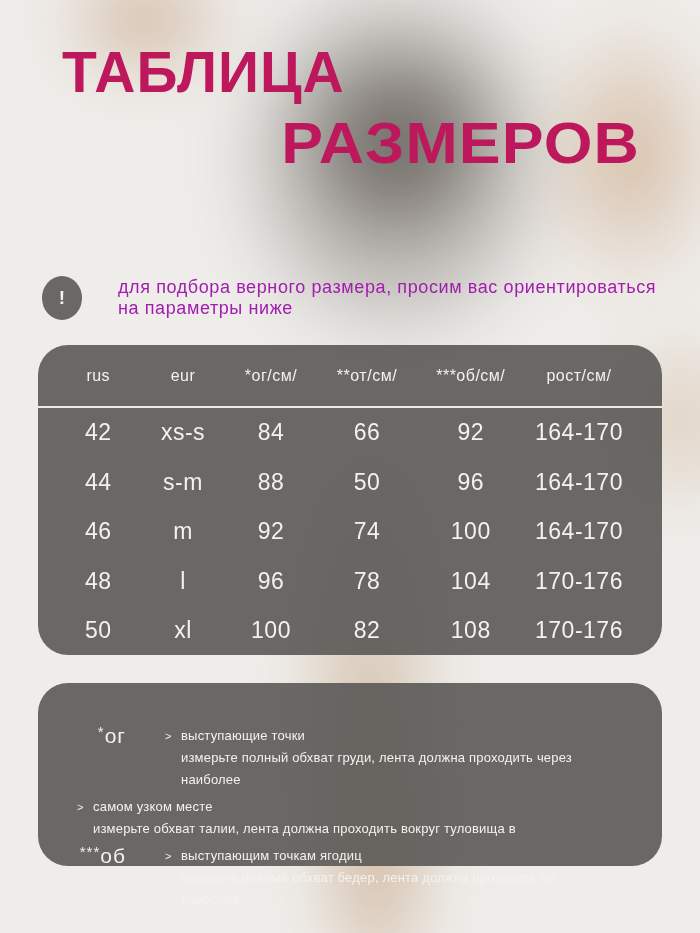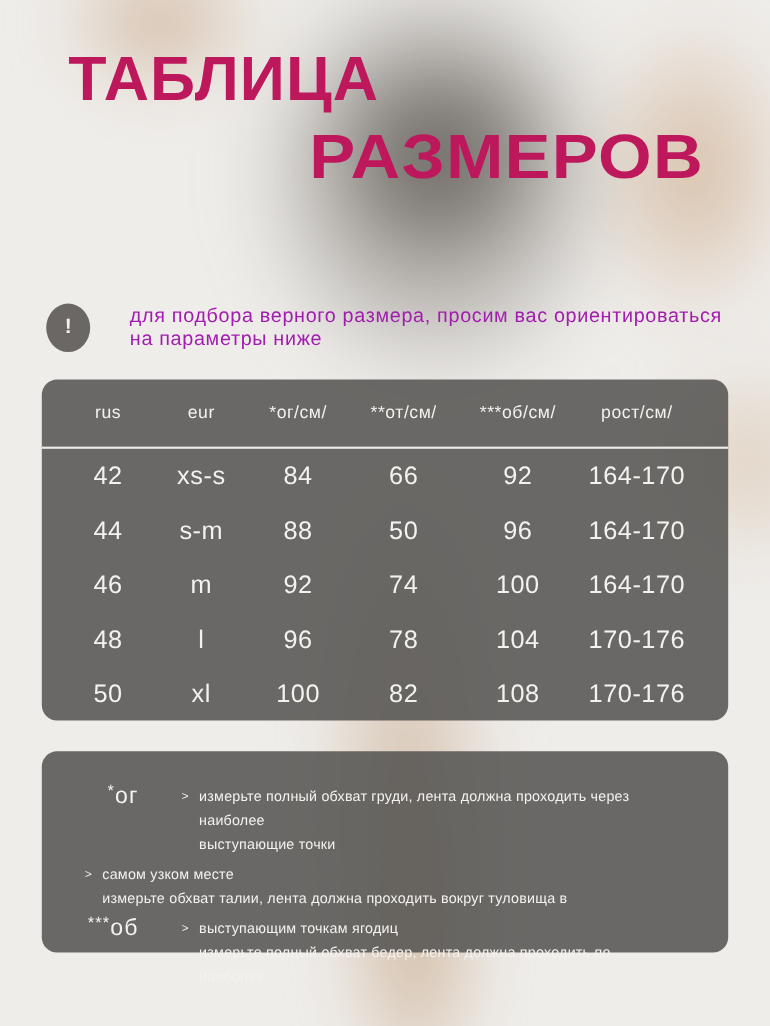--- a/index.html
+++ b/index.html
@@ -29,37 +29,37 @@
     position:absolute;left:42px;top:276px;width:40px;height:44px;border-radius:50%;
     background:#6b6764;color:#f4f2ef;display:flex;align-items:center;justify-content:center;
     font-size:19px;font-weight:bold;z-index:2;
   }
   .notice-text{
     position:absolute;left:118px;top:276px;height:44px;width:552px;display:flex;align-items:center;
     font-size:18px;letter-spacing:.6px;color:#a21caf;z-index:2;
   }
 
   
-  .panel{background:rgba(86,85,83,.88);border-radius:14px;position:absolute;z-index:2;color:#f4f2ef;}
+  .panel{background:rgba(86,85,83,.88);border-radius:30px;position:absolute;z-index:2;color:#f4f2ef;}
   .table-panel{left:38px;top:345px;width:624px;height:310px;}
   .thead,.trow{
     display:grid;
     grid-template-columns:16.43% 13.62% 14.58% 16.19% 17.07% 22.11%;
     align-items:center;
   }
   .thead{height:61px;border-bottom:2px solid #edeae6;}
   .trow{height:49.5px;}
   .th,.td{text-align:center;letter-spacing:.5px;}
   .th{font-size:16px;}
   .td{font-size:23px;}
   .th:first-child,.td:first-child{transform:translateX(9px);}
   .th:last-child,.td:last-child{transform:translateX(-14px);}
 
   
-  .legend-panel{left:38px;top:683px;width:624px;height:183px;padding-top:30px;box-sizing:border-box;}
+  .legend-panel{left:38px;top:683px;width:624px;height:183px;padding-top:42px;box-sizing:border-box;}
   .legend-row{display:flex;margin-bottom:5px;}
   .legend-label{width:88px;text-align:right;white-space:nowrap;line-height:22px;}
   .legend-stars{font-size:15px;position:relative;top:-6px;letter-spacing:1px;}
   .legend-term{font-size:21px;letter-spacing:1px;}
   .legend-caret{width:10px;margin-left:39px;font-size:11px;line-height:22px;}
   .legend-text{margin-left:6px;width:430px;font-size:13px;line-height:22px;letter-spacing:.2px;}
 </style>
 </head>
 <body>
 
@@ -134,22 +134,22 @@
   </div>
 </div>
 
 <div class="panel legend-panel">
   <div class="legend-row">
     <div class="legend-label">
       <span class="legend-stars">*</span><span class="legend-term">ог</span>
     </div>
     <div class="legend-caret">&gt;</div>
     <div class="legend-text">
+      <div>выступающие точки</div>
       <div>измерьте полный обхват груди, лента должна проходить через наиболее</div>
-      <div>выступающие точки</div>
     </div>
   </div>
   <div class="legend-row">
     <div class="legend-caret">&gt;</div>
     <div class="legend-text">
       <div>самом узком месте</div>
       <div>измерьте обхват талии, лента должна проходить вокруг туловища в</div>
     </div>
   </div>
   <div class="legend-row">

